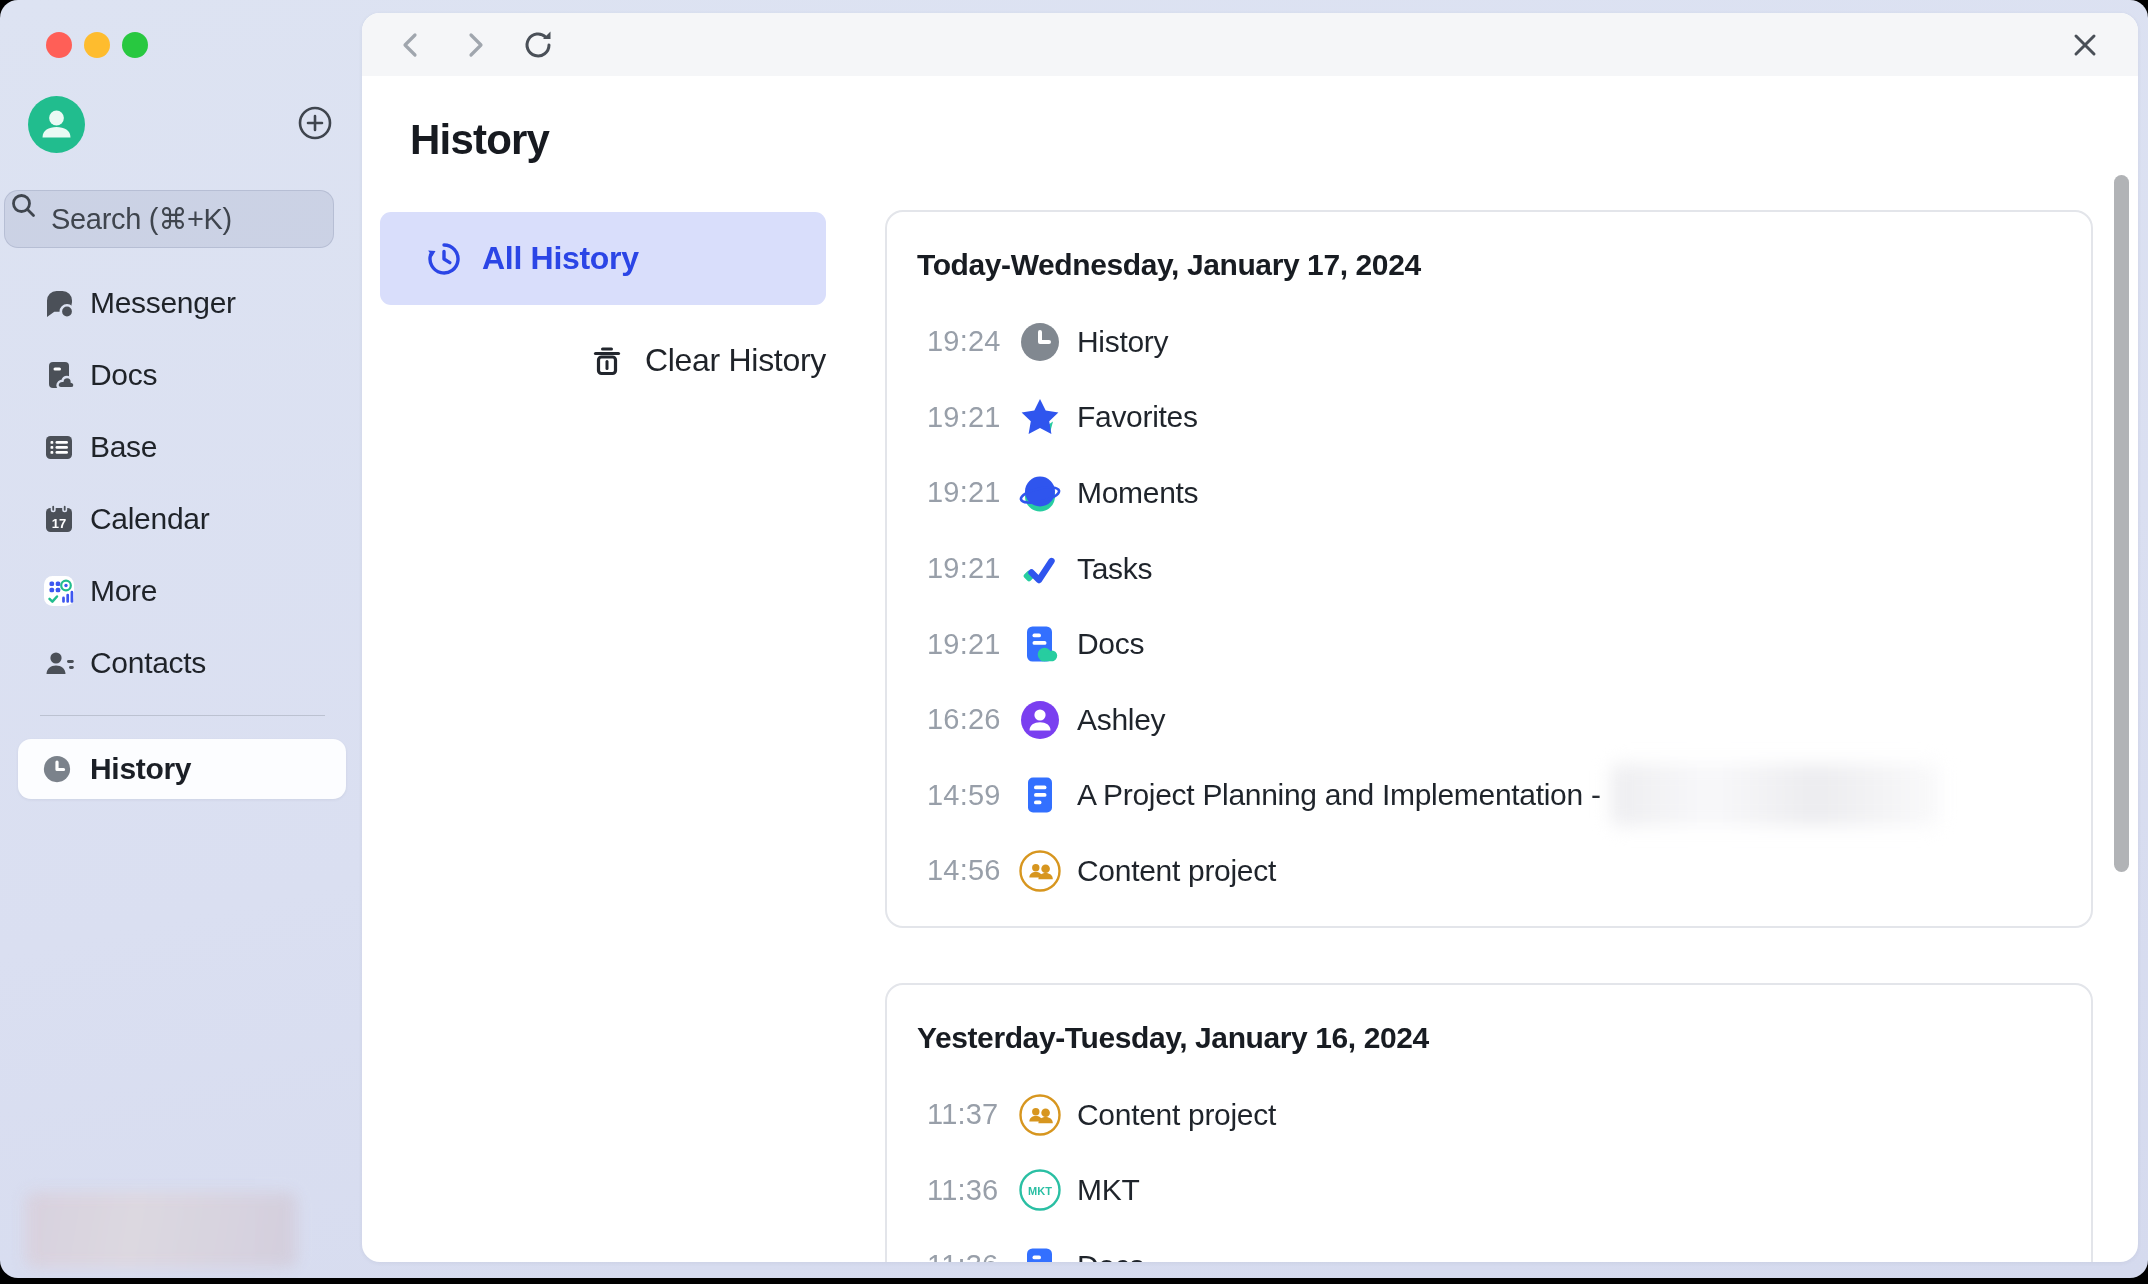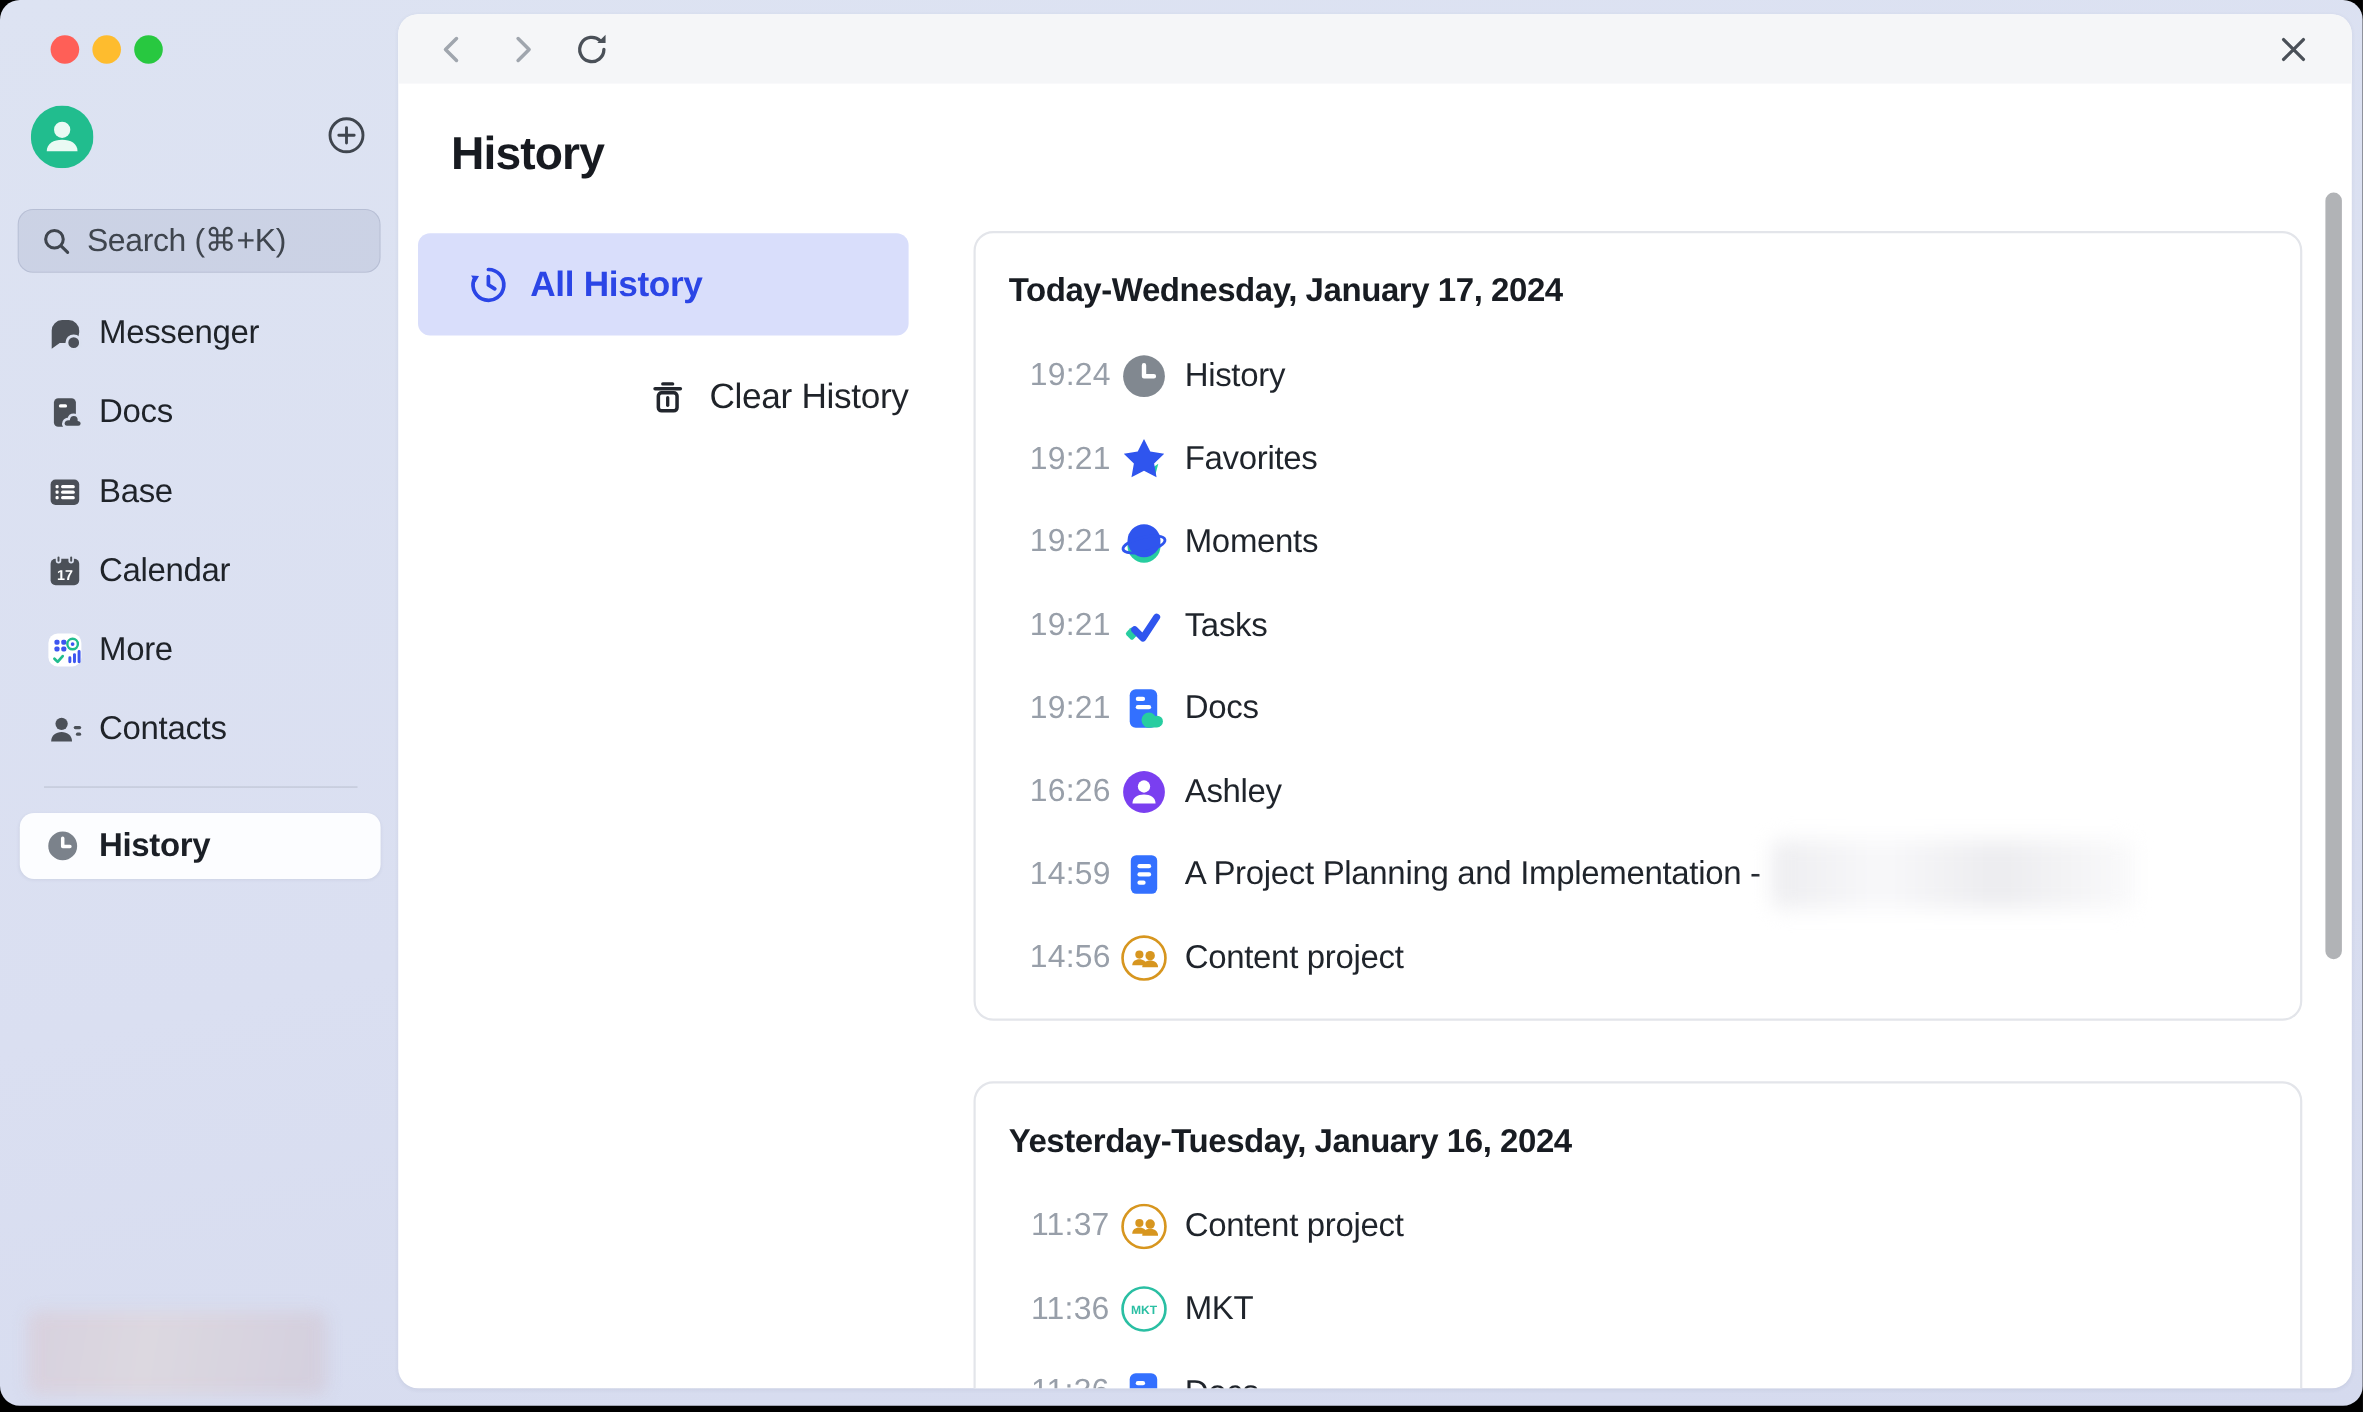--- a/index.html
+++ b/index.html
@@ -7,23 +7,23 @@
        font-family:"Liberation Sans","DejaVu Sans",sans-serif;}
   .window{position:absolute;left:0;top:0;width:2148px;height:1278px;border-radius:18px;
           background:linear-gradient(168deg,#dde3f2 0%,#dadff1 55%,#d5daee 100%);overflow:hidden;}
 
   
   .sidebar{position:absolute;left:0;top:0;width:362px;height:100%;}
   .traffic{position:absolute;top:32px;width:26px;height:26px;border-radius:50%;}
   .t-close{left:46px;} .t-min{left:84px;} .t-zoom{left:122px;}
   .avatar{position:absolute;left:28px;top:96px;width:57px;height:57px;border-radius:50%;}
   .plus-btn{position:absolute;left:298px;top:106px;width:34px;height:34px;cursor:pointer;}
-  .searchbox{position:absolute;left:16px;top:190px;width:330px;height:58px;border-radius:14px;
+  .searchbox{position:absolute;left:4px;top:190px;width:330px;height:58px;border-radius:14px;
              background:rgba(130,140,170,0.18);border:1px solid rgba(110,120,150,0.22);
-             display:flex;align-items:center;box-sizing:border-box;padding-left:20px;}
+             display:flex;box-sizing:border-box;padding-left:4px;}
   .searchbox input{border:none;background:transparent;outline:none;margin-left:12px;width:240px;
                    font-family:inherit;font-size:29px;color:#3c424b;letter-spacing:-0.3px;}
   .searchbox input::placeholder{color:#3f454e;opacity:1;}
   .side-items{position:absolute;left:0;top:267px;width:362px;}
   .side-item{height:72px;display:flex;align-items:center;cursor:pointer;}
   .side-item .s-icon{width:32px;height:32px;margin-left:43px;flex:0 0 32px;}
   .side-item .s-label{margin-left:15px;font-size:30px;color:#1f2329;letter-spacing:-0.3px;}
   .side-divider{position:absolute;left:40px;top:715px;width:285px;height:1px;background:rgba(31,35,41,0.16);}
   .history-pill{position:absolute;left:18px;top:739px;width:328px;height:60px;background:#fcfdff;
                 border-radius:13px;display:flex;align-items:center;box-shadow:0 1px 3px rgba(50,60,90,0.08);cursor:pointer;}
@@ -48,21 +48,21 @@
   .nav-selected .n-label{color:var(--accent);font-weight:700;}
   .nav-plain{margin-top:9px;justify-content:flex-end;}
   .nav-plain .n-label{color:#1f2329;}
 
   .groups{position:absolute;left:523px;top:197px;width:1208px;}
   .card{position:relative;border:2px solid #e3e5ea;border-radius:18px;background:#fff;box-sizing:border-box;}
   .card.c1{height:718px;padding-left:13px;}
   .card.c2{height:420px;margin-top:55px;}
   .card-title{position:absolute;left:30px;top:36px;font-size:30px;font-weight:700;color:#181c22;letter-spacing:-0.4px;}
   .entries{position:absolute;left:0;top:92px;right:0;}
-  .entry{height:75.6px;display:flex;align-items:center;cursor:pointer;text-align:center;}
+  .entry{height:75.6px;display:flex;align-items:center;cursor:pointer;}
   .entry .e-time{margin-left:40px;width:92px;flex:0 0 92px;font-size:29px;color:#989fa9;letter-spacing:0.2px;}
   .entry .e-icon{width:42px;height:42px;flex:0 0 42px;}
   .entry .e-label{margin-left:16px;font-size:30px;color:#1f242b;letter-spacing:-0.3px;white-space:nowrap;}
   .entry .e-redacted{margin-left:10px;width:330px;height:62px;border-radius:8px;
       background:linear-gradient(90deg,#ededf0,#f8f8fa 30%,#ececef 62%,#fafafb);filter:blur(9px);}
   .scroll-thumb{position:absolute;left:1752px;top:162px;width:15px;height:697px;border-radius:8px;background:#b1b3b6;cursor:pointer;}
 </style>
 </head>
 <body>
 

